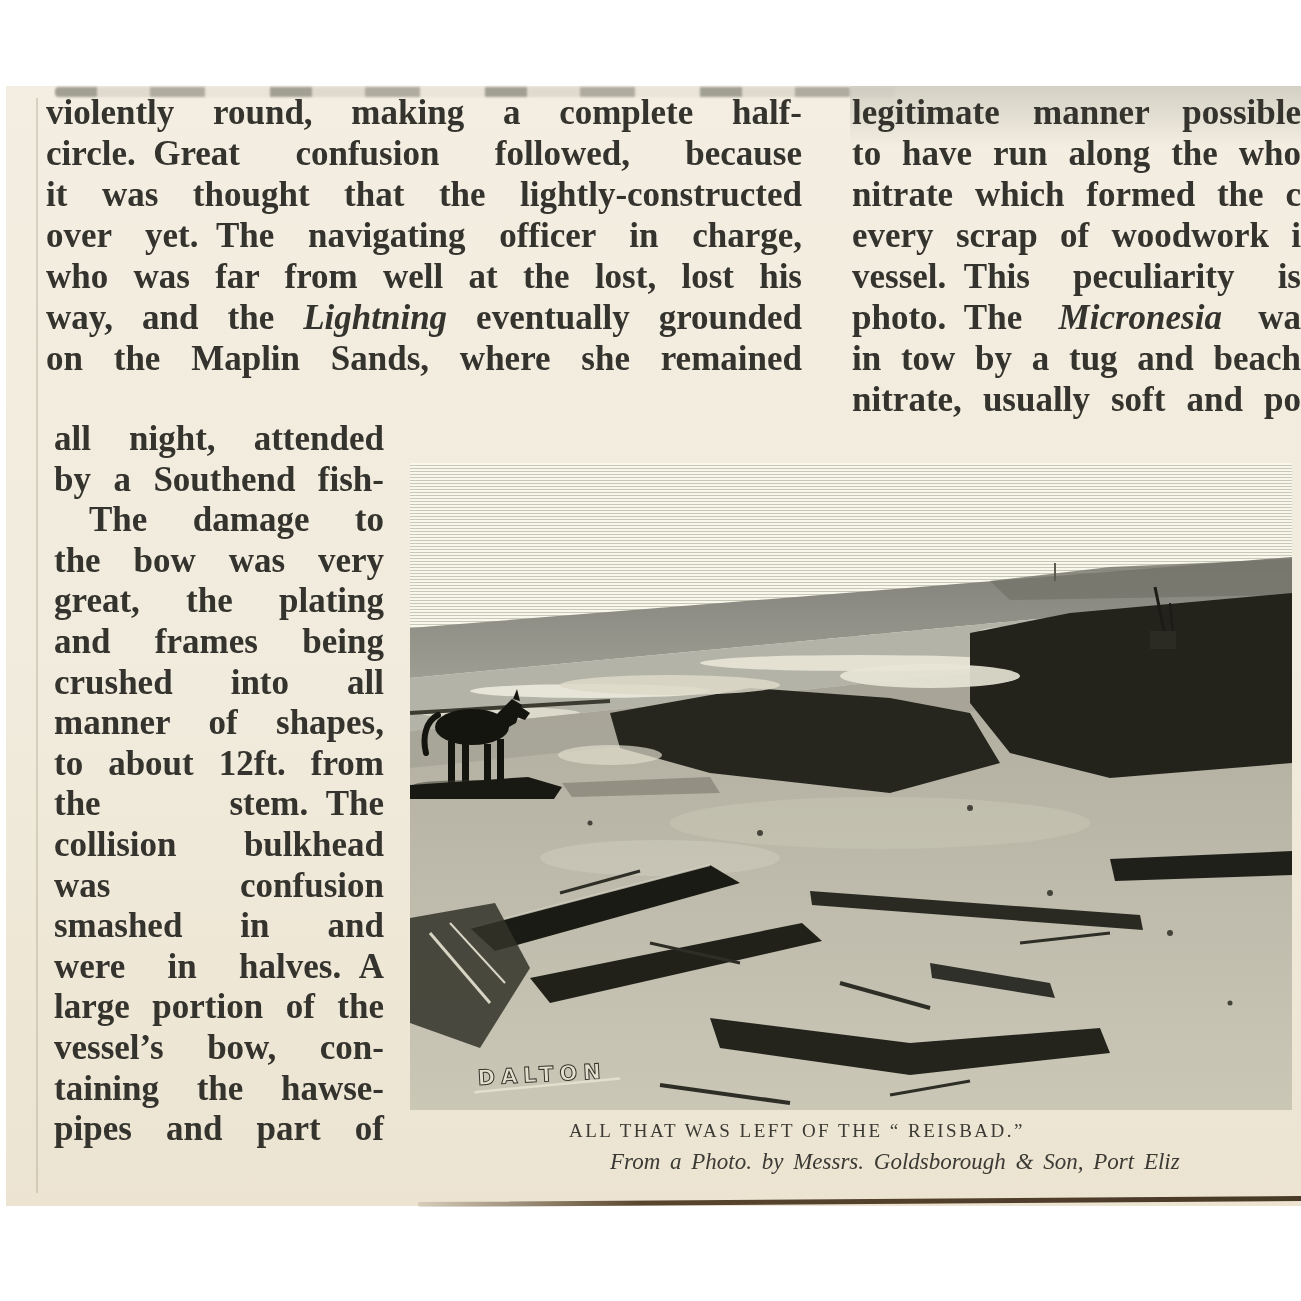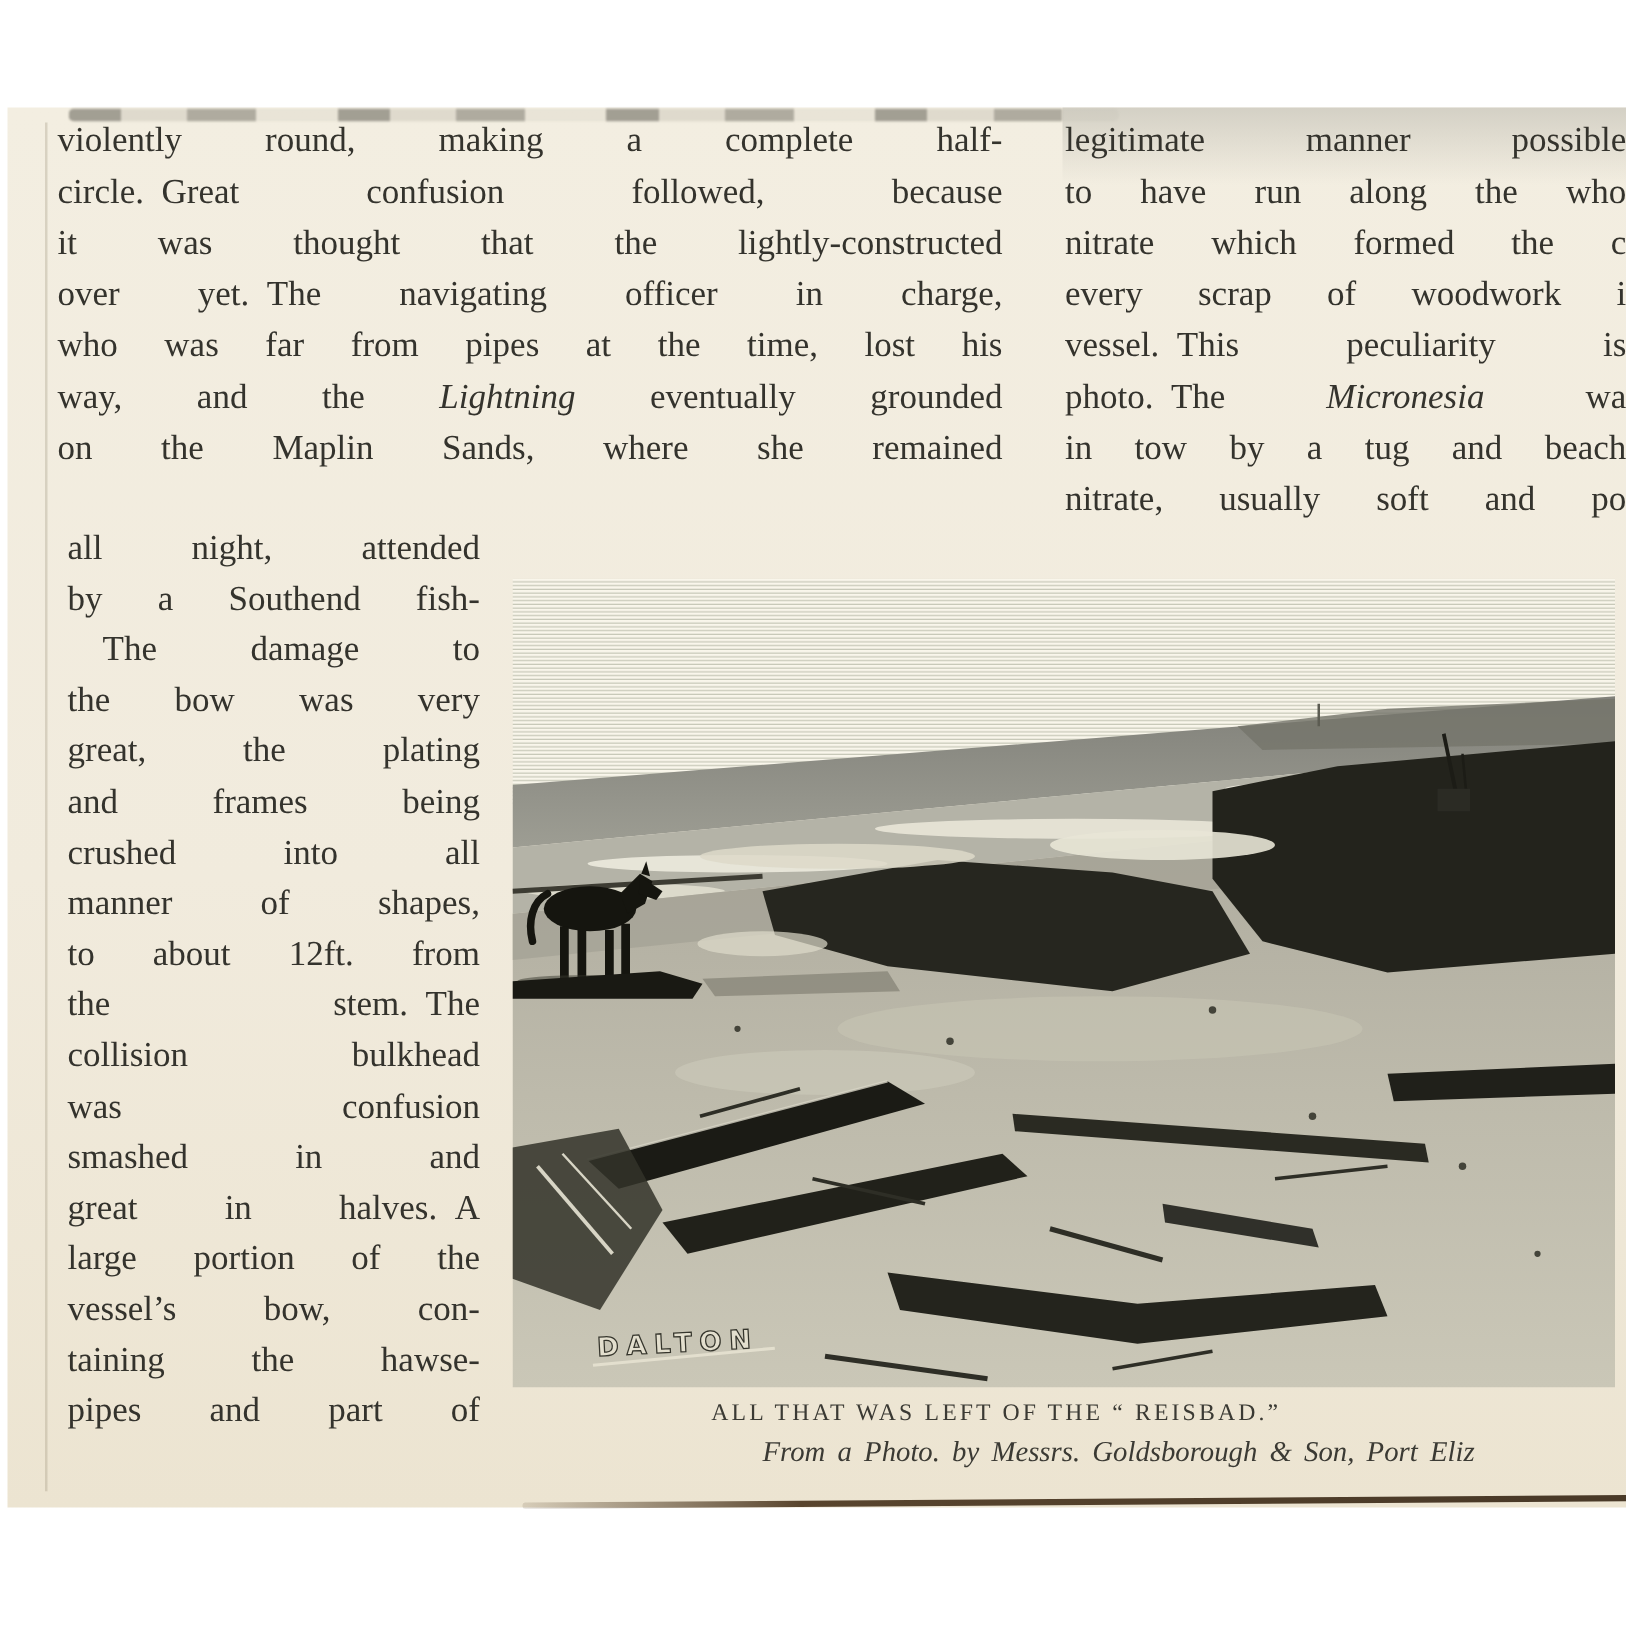--- a/index.html
+++ b/index.html
@@ -31,21 +31,21 @@
   }
   .crease{
     position:absolute;left:36px;top:98px;width:2px;height:1095px;
     background:rgba(148,136,112,.28);filter:blur(.6px);
   }
   .edge-bottom{
     position:absolute;left:418px;top:1199px;width:890px;height:5px;
     background:linear-gradient(90deg,rgba(90,70,45,.15),#59452e 25%,#4a3a28 90%);
     transform:rotate(-0.4deg);border-radius:2px;
   }
-  .col{position:absolute;font-size:28px;word-spacing:2px;}
+  .col{position:absolute;font-size:35px;word-spacing:2px;font-weight:bold;}
   .col .tline{text-align:justify;text-align-last:justify;}
   .col .tline.nojust{text-align-last:left;}
   #col-wide  {left:46px; top:92px;  width:756px;line-height:41px;}
   #col-narrow{left:38px; top:419px; width:330px;line-height:40.6px;margin-left:16px;}
   #col-right {left:852px;top:92px;  width:449px;line-height:41px;}
   .photo{
     position:absolute;left:410px;top:463px;width:882px;height:647px;
   }
   .caption-title{
     position:absolute;left:569px;top:1120px;width:600px;
@@ -66,40 +66,40 @@
   <div class="paper"></div>
   <div class="edge-smudge-top"></div>
   <div class="shade-top-right"></div>
   <div class="crease"></div>
 
   <div class="col" id="col-wide">
       <div class="tline">violently round, making a complete half-</div>
       <div class="tline">circle. Great confusion followed, because</div>
       <div class="tline">it was thought that the lightly-constructed</div>
       <div class="tline">over yet. The navigating officer in charge,</div>
-      <div class="tline">who was far from pipes at the time, lost his</div>
+      <div class="tline">who was far from well at the lost, lost his</div>
       <div class="tline">way, and the <i>Lightning</i> eventually grounded</div>
       <div class="tline">on the Maplin Sands, where she remained</div>
     </div>
 
   <div class="col" id="col-narrow">
       <div class="tline">all night, attended</div>
       <div class="tline">by a Southend fish-</div>
       <div class="tline"> The damage to</div>
       <div class="tline">the bow was very</div>
       <div class="tline">great, the plating</div>
       <div class="tline">and frames being</div>
       <div class="tline">crushed into all</div>
       <div class="tline">manner of shapes,</div>
       <div class="tline">to about 12ft. from</div>
       <div class="tline">the stem. The</div>
       <div class="tline">collision bulkhead</div>
       <div class="tline">was confusion</div>
       <div class="tline">smashed in and</div>
-      <div class="tline">great in halves. A</div>
+      <div class="tline">were in halves. A</div>
       <div class="tline">large portion of the</div>
       <div class="tline">vessel’s bow, con-</div>
       <div class="tline">taining the hawse-</div>
       <div class="tline">pipes and part of</div>
     </div>
 
   <div class="col" id="col-right">
       <div class="tline">legitimate manner possible</div>
       <div class="tline">to have run along the who</div>
       <div class="tline">nitrate which formed the c</div>

